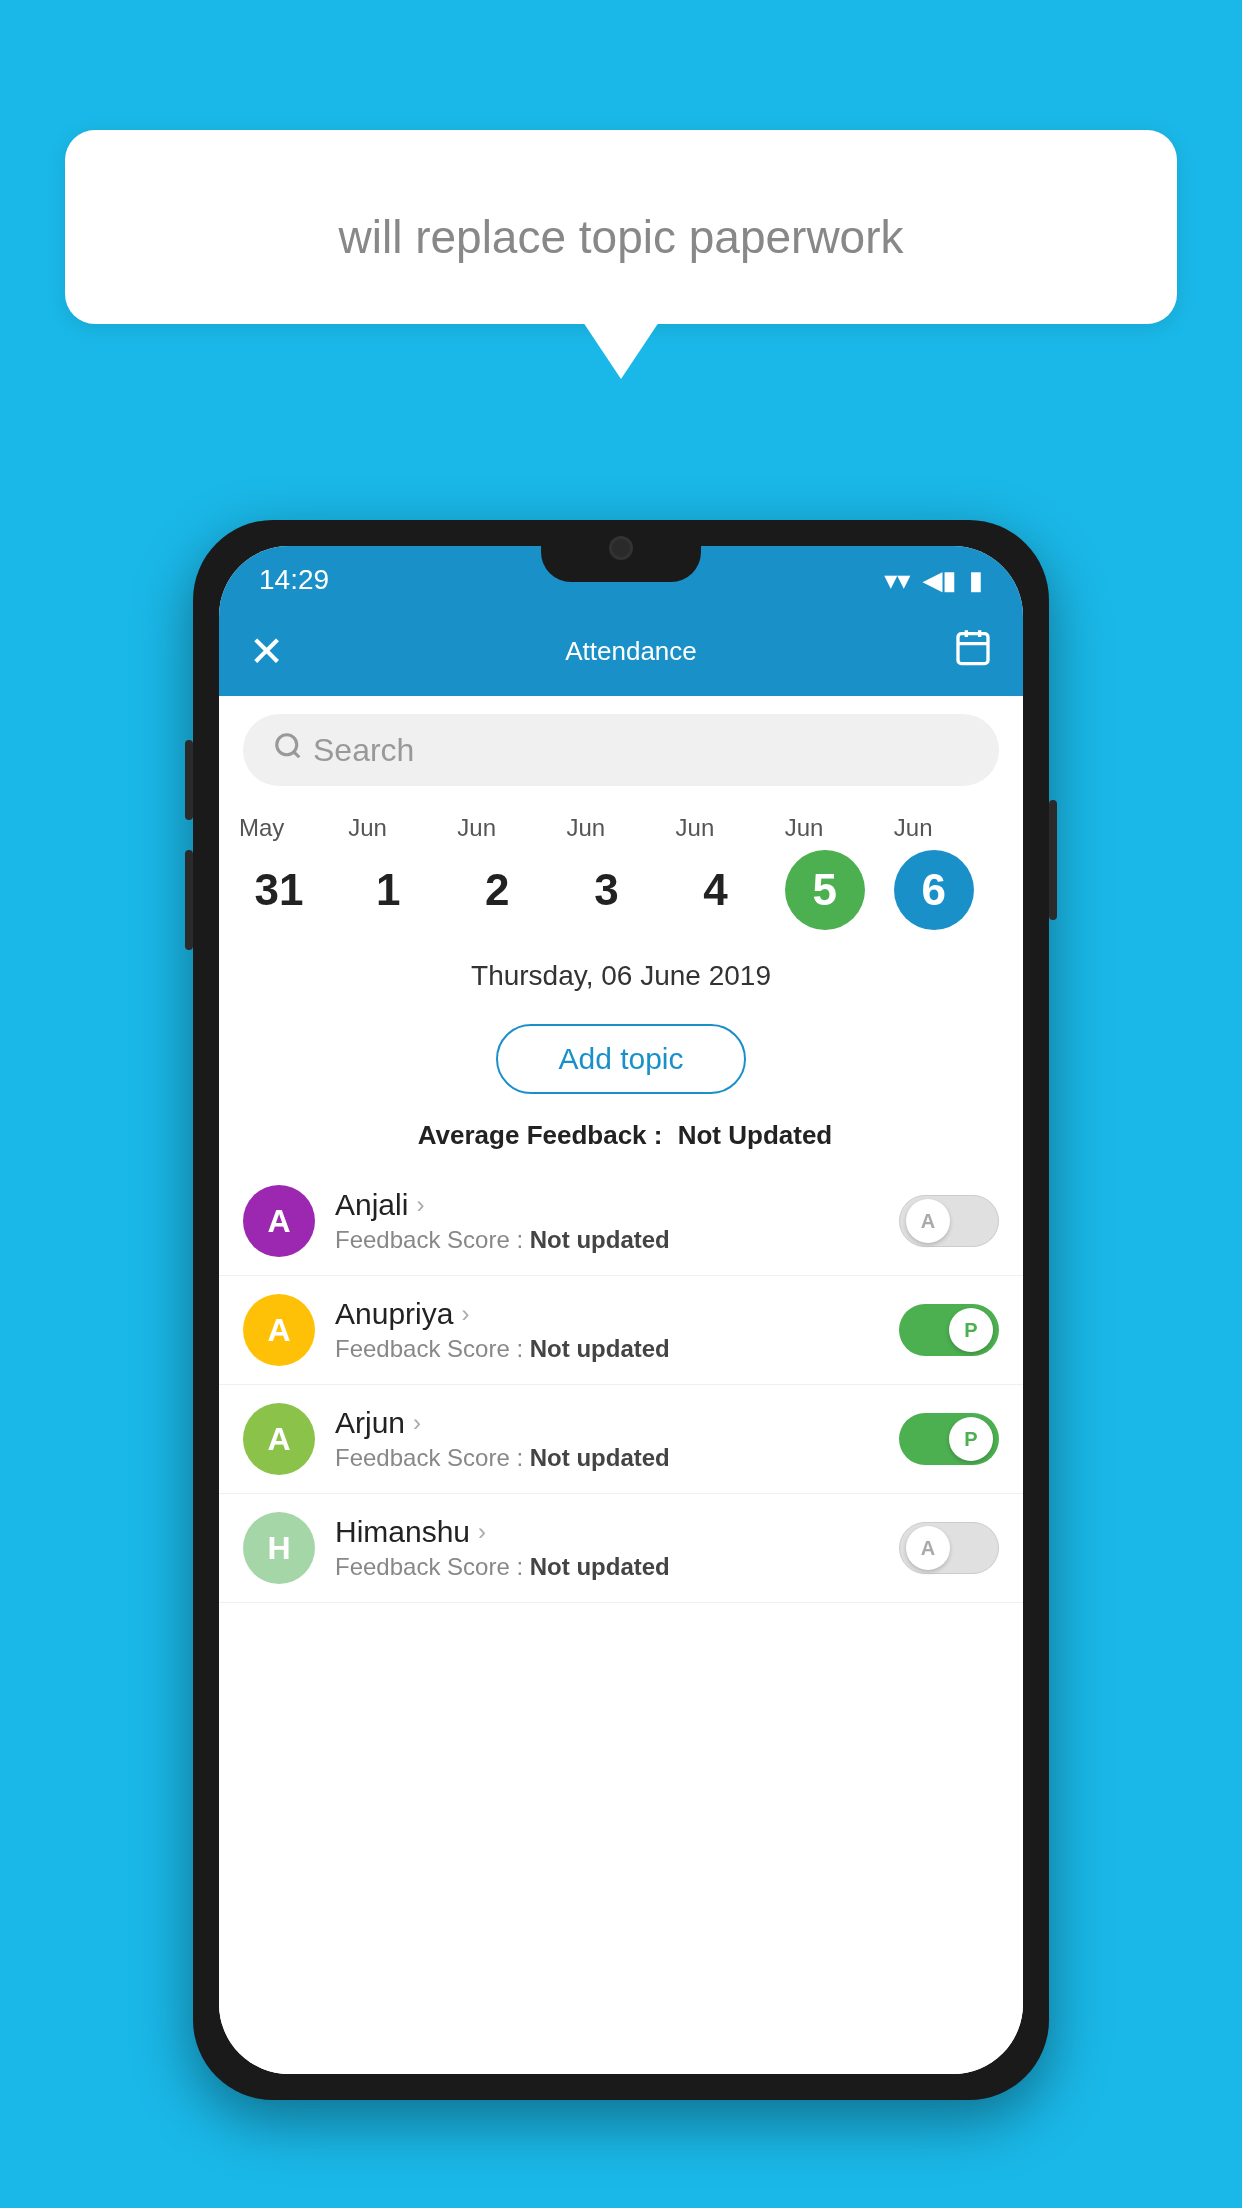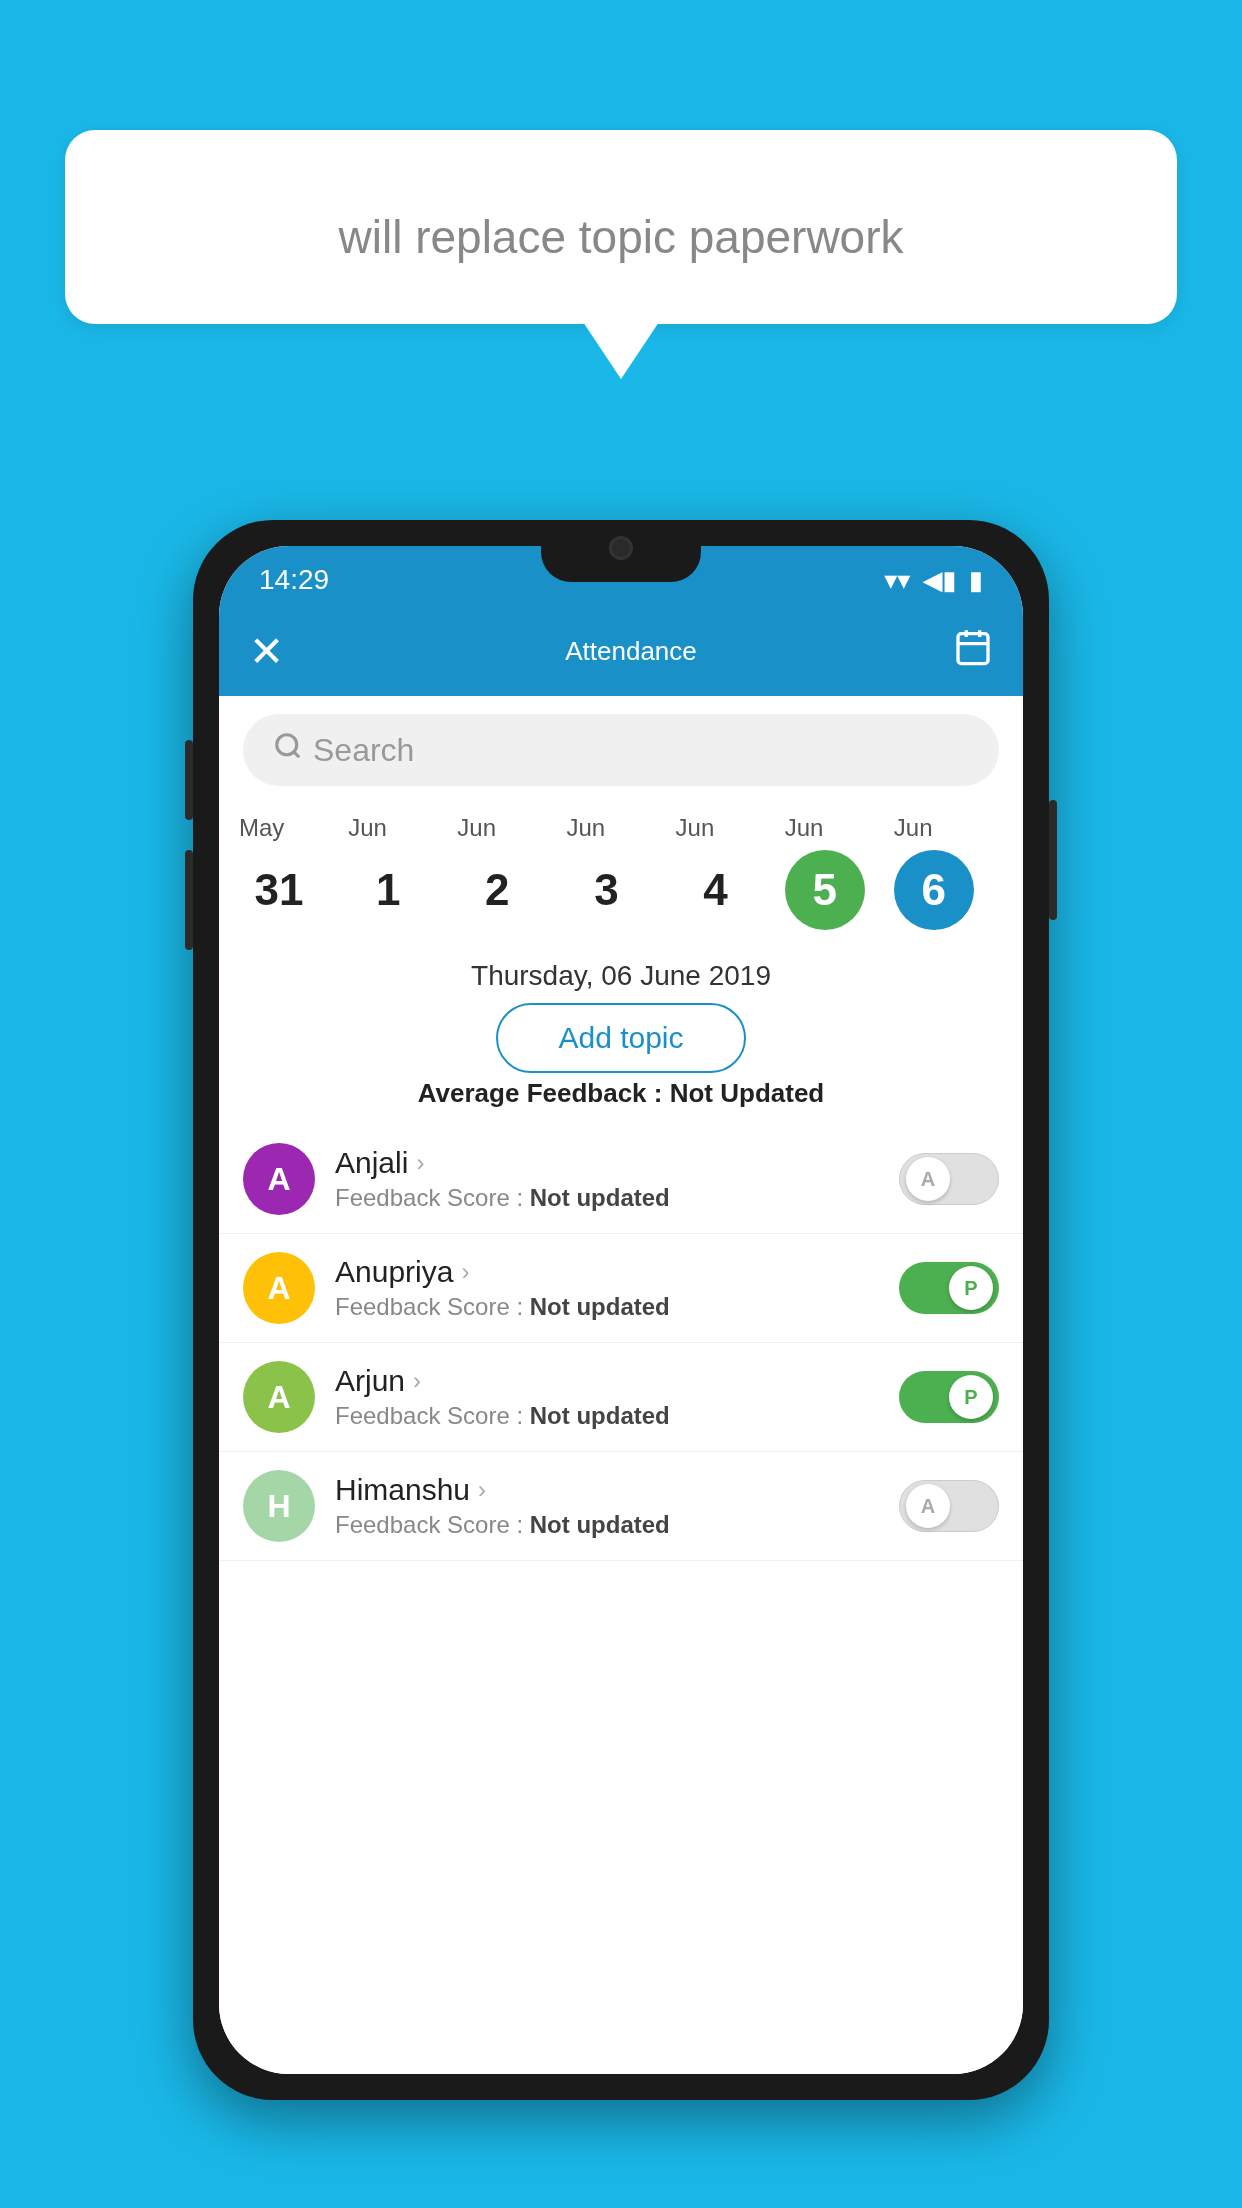--- a/index.html
+++ b/index.html
@@ -263,21 +263,21 @@
 
     .selected-date-text {
       font-size: 28px;
       color: #333;
       font-weight: 400;
     }
 
     
     .add-topic-btn {
       display: block;
-      margin: 1px auto;
+      margin: 22px auto;
       border: 2px solid #1a90c8;
       background: transparent;
       color: #1a90c8;
       border-radius: 40px;
       padding: 16px 60px;
       font-size: 30px;
       cursor: pointer;
       flex-shrink: 0;
     }
 
@@ -286,20 +286,21 @@
       text-align: center;
       font-size: 26px;
       color: #666;
       padding: 4px 20px 16px;
       flex-shrink: 0;
     }
 
     .avg-feedback span {
       font-weight: 700;
       color: #222;
+      margin-left: 8px;
     }
 
     
     .student-list {
       flex: 1;
       overflow: hidden;
     }
 
     .student-item {
       display: flex;

